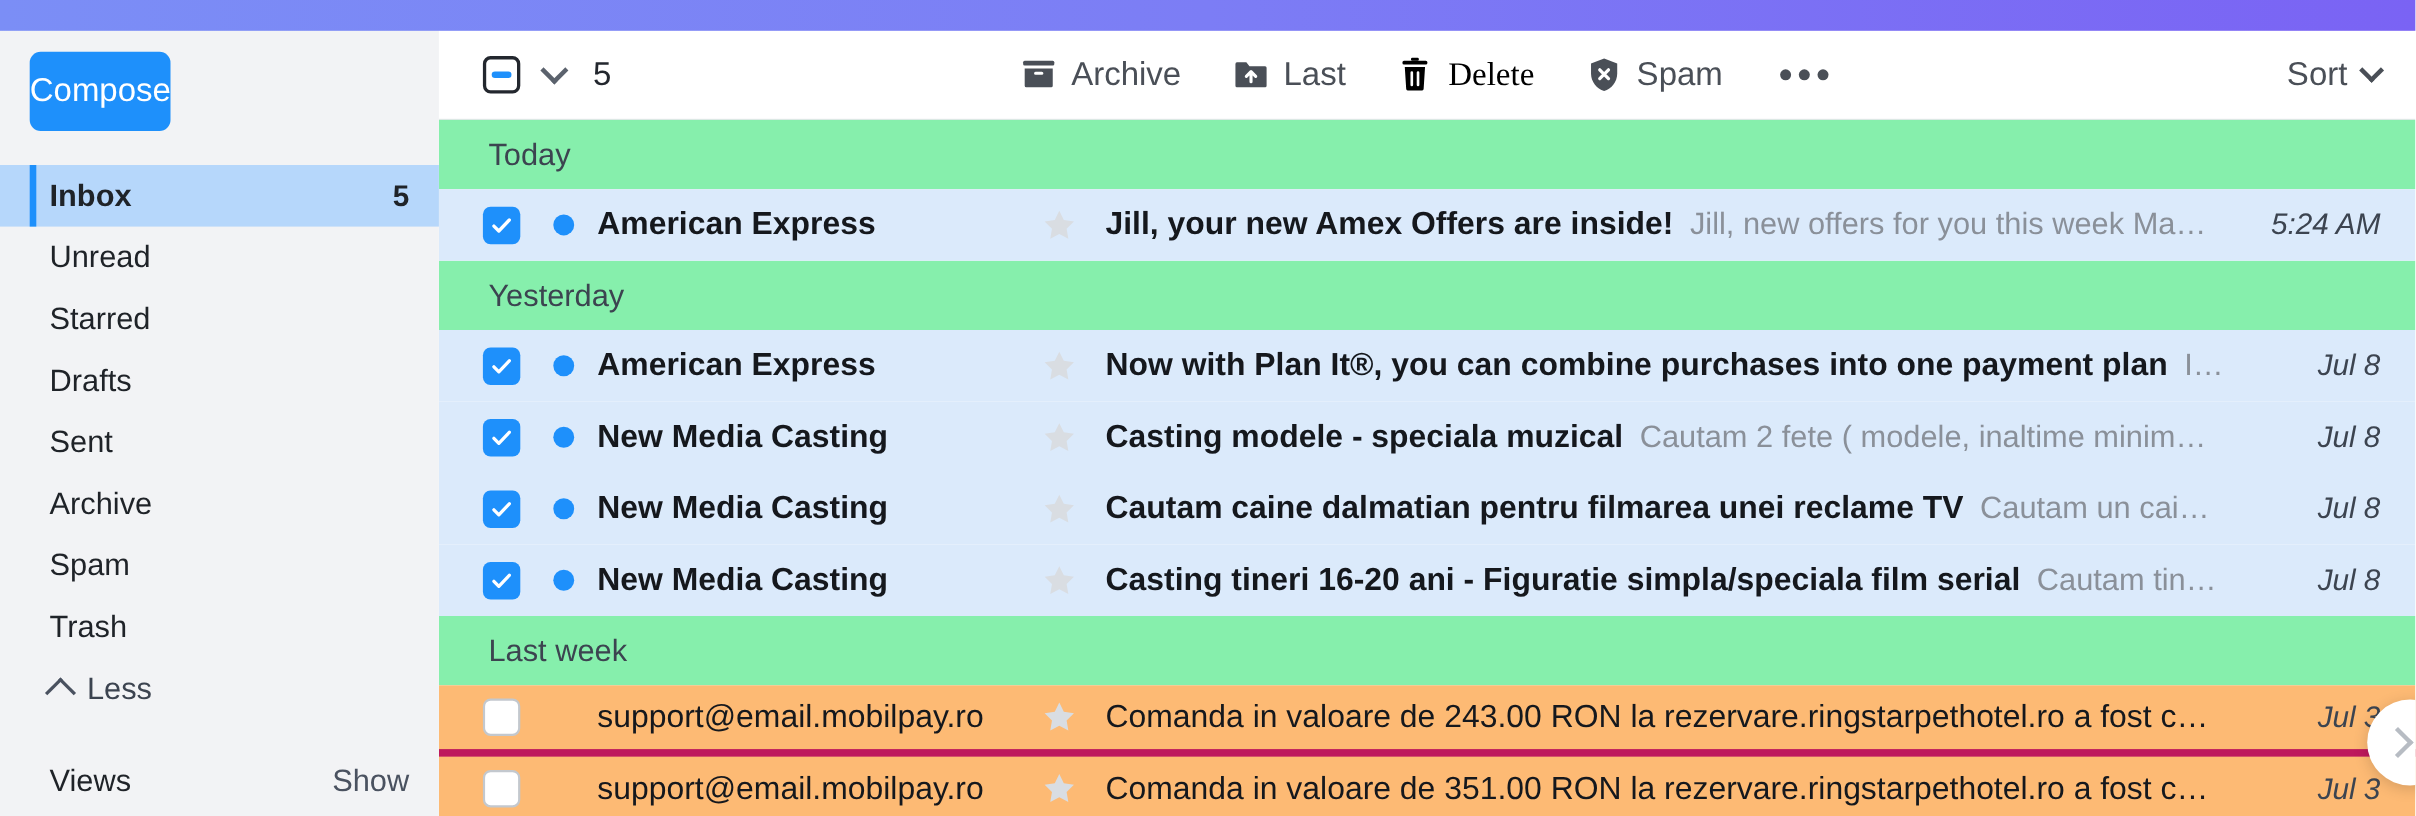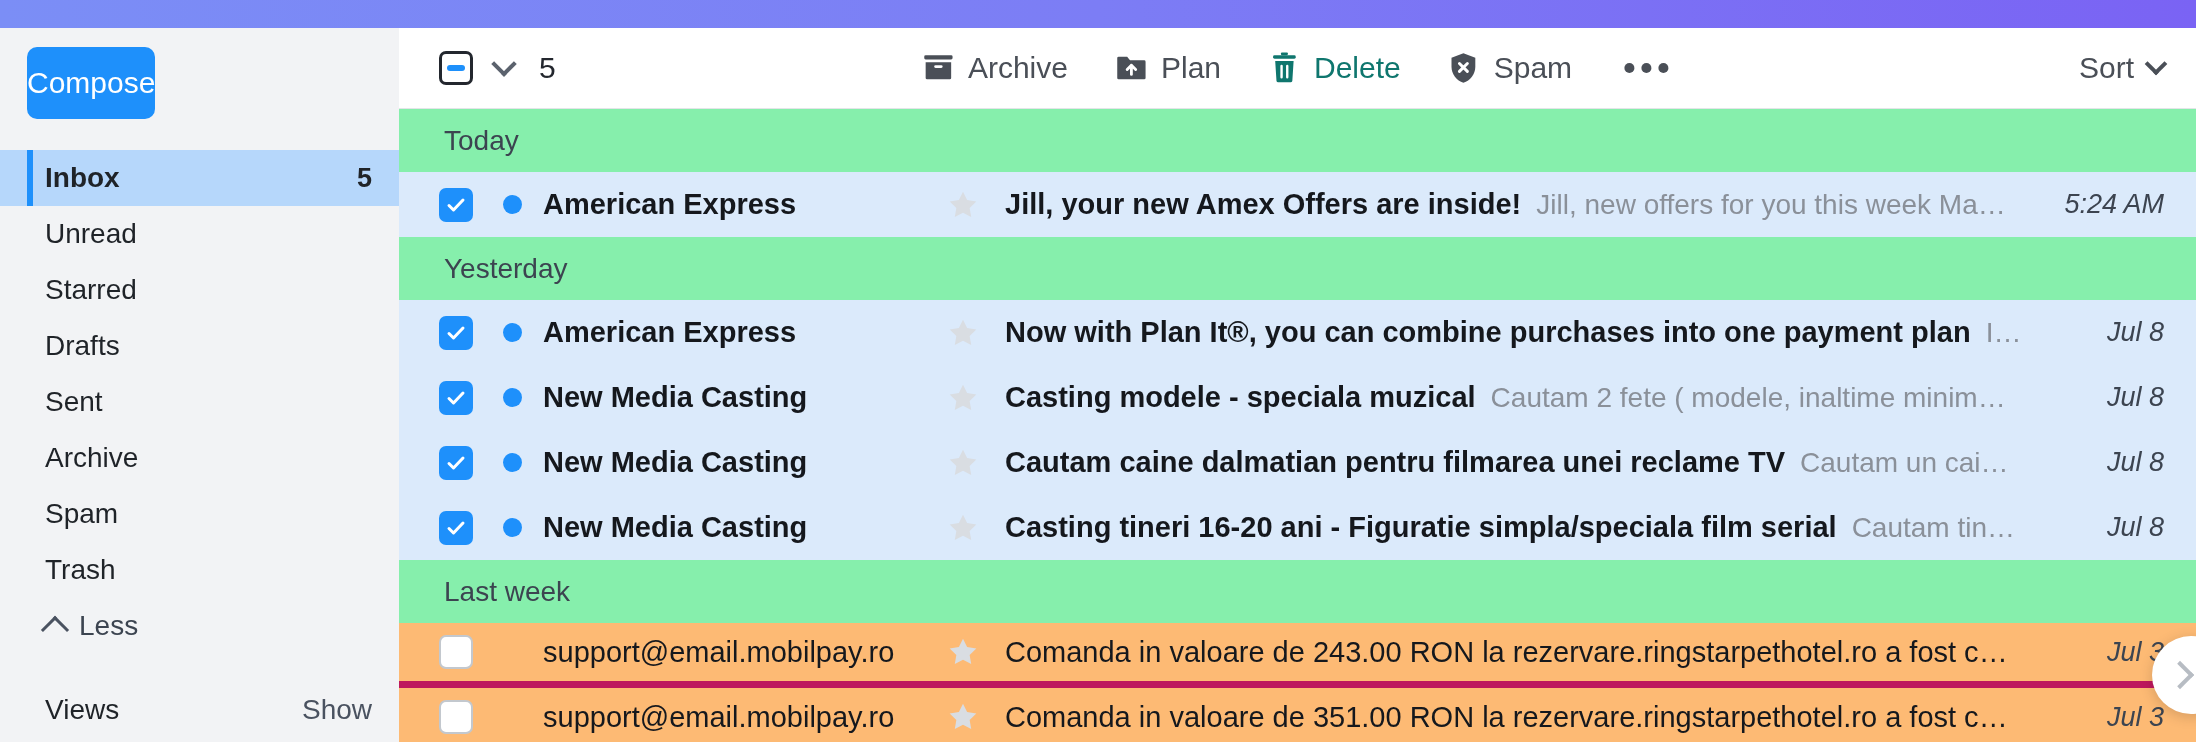--- a/index.html
+++ b/index.html
@@ -177,21 +177,21 @@
     align-items: center;
     gap: 13px;
     font-size: 30px;
     color: #4a4f57;
     cursor: pointer;
     background: none;
     border: none;
     font-family: "Liberation Sans", sans-serif;
     padding: 0;
   }
-  .tb-btn.accent { color: #0f766e; }
+  .tb-btn.accent { color: #000000; font-family: Liberation Serif, serif; }
   .tb-ico { width: 34px; height: 34px; display: block; flex: none; }
   .dots {
     display: flex; gap: 7px; align-items: center;
     cursor: pointer; padding: 10px 6px;
   }
   .dots i {
     width: 10px; height: 10px; border-radius: 50%;
     background: #4a4f57; display: block;
   }
 
@@ -393,21 +393,21 @@
                 <rect x="2" y="3" width="20" height="3" rx="1"></rect>
                 <path d="M3 8h18v11a1 1 0 0 1-1 1H4a1 1 0 0 1-1-1V8zm7 2a1 1 0 0 0 0 2h4a1 1 0 0 0 0-2h-4z"></path>
               </svg></span>
             <span>Archive</span>
           </button>
           <button class="tb-btn">
             <span class="tb-ico"><svg viewBox="0 0 24 24" fill="currentColor">
                 <path d="M2 5a1 1 0 0 1 1-1h6l2 2.5h10a1 1 0 0 1 1 1V19a1 1 0 0 1-1 1H3a1 1 0 0 1-1-1V5z"></path>
                 <path d="M12 16.5V10m0 0l-3 3m3-3l3 3" stroke="#ffffff" stroke-width="2" fill="none" stroke-linecap="round" stroke-linejoin="round"></path>
               </svg></span>
-            <span>Plan</span>
+            <span>Last</span>
           </button>
           <button class="tb-btn accent">
             <span class="tb-ico"><svg viewBox="0 0 24 24" fill="currentColor">
                 <rect x="4" y="3" width="16" height="2.4" rx="1"></rect>
                 <rect x="9.5" y="1" width="5" height="2" rx="0.8"></rect>
                 <path d="M5.5 7h13l-.9 14a1 1 0 0 1-1 1H7.4a1 1 0 0 1-1-1L5.5 7z"></path>
                 <path d="M10 10.5v8M14 10.5v8" stroke="#ffffff" stroke-width="1.7" stroke-linecap="round"></path>
               </svg></span>
             <span>Delete</span>
           </button>

